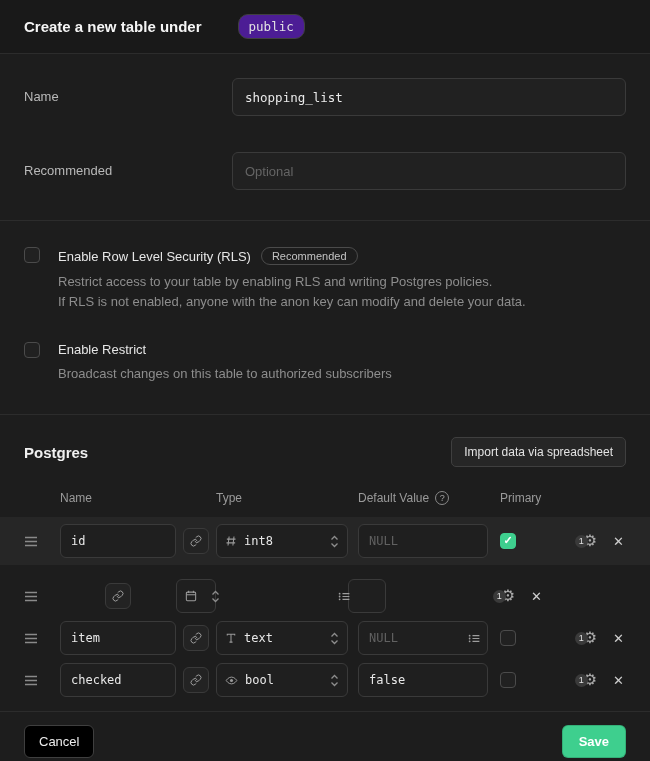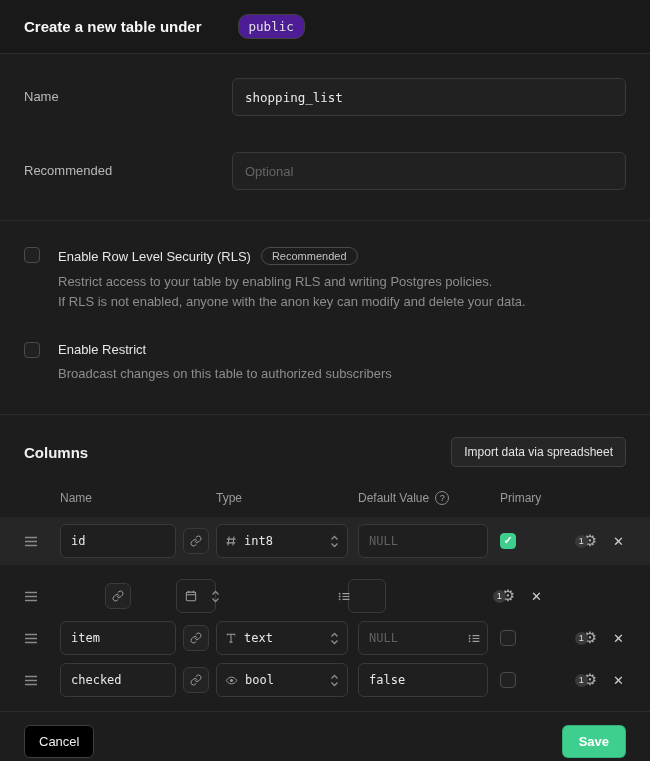--- a/index.html
+++ b/index.html
@@ -130,21 +130,21 @@
       <div class="toggle-title">
         <span>Enable Restrict</span>
       </div>
       <p class="toggle-desc">Broadcast changes on this table to authorized subscribers</p>
     </div>
   </div>
 </section>
 
 <section class="columns-section">
   <div class="columns-head">
-    <h2 class="columns-title">Columns</h2>
+    <h2 class="columns-title">Postgres</h2>
     <button class="import-btn">Import data via spreadsheet</button>
   </div>
 
   <div class="row-grid col-headers">
     <span></span>
     <span>Name</span>
     <span></span>
     <span>Type</span>
     <span></span>
     <span class="with-help">

